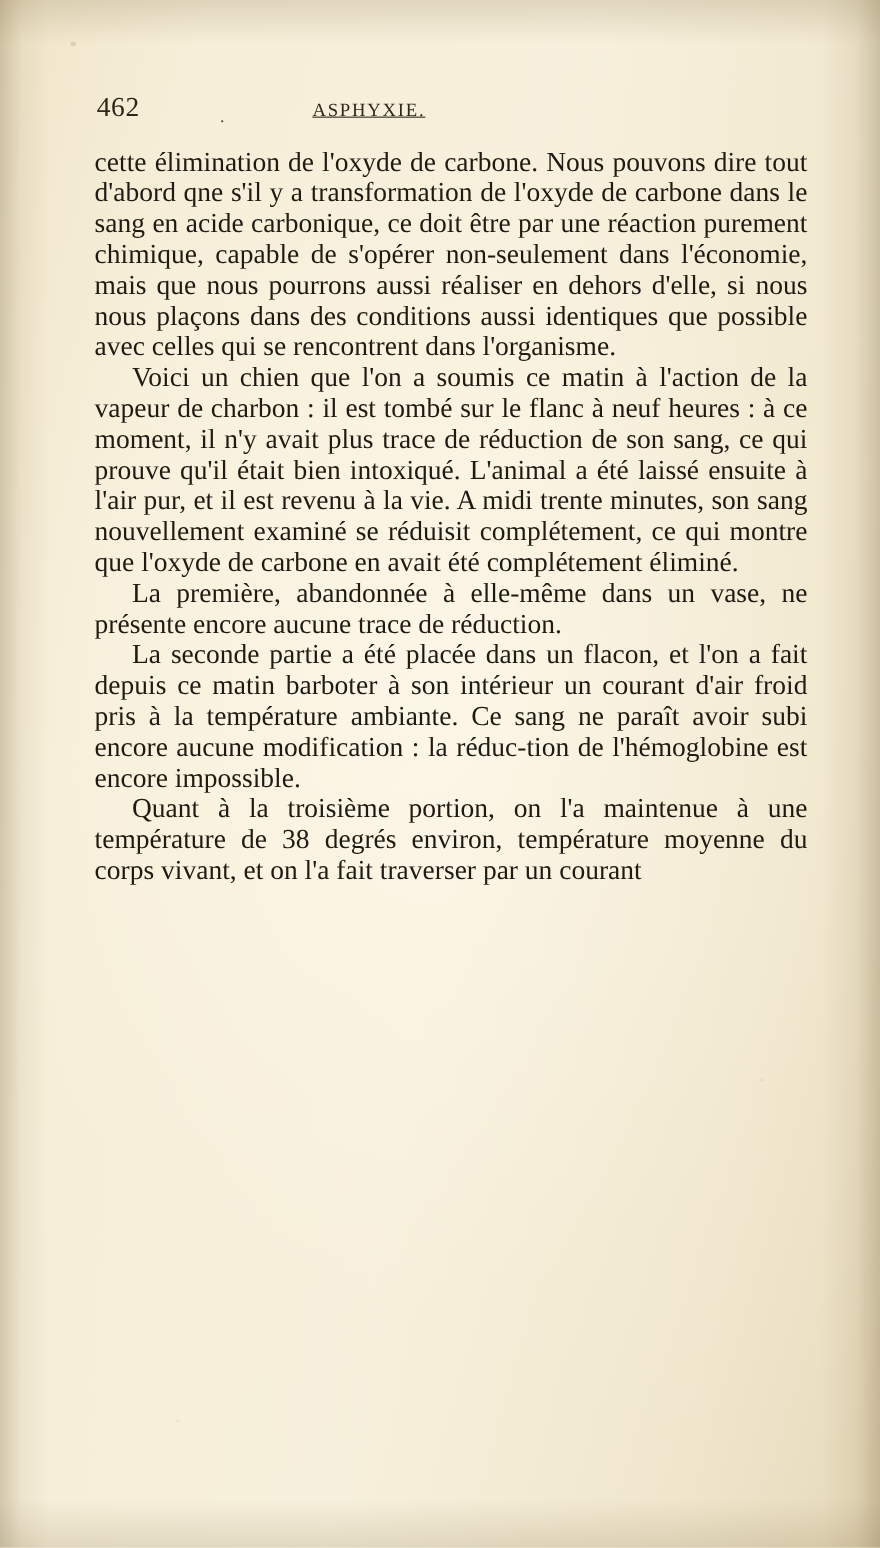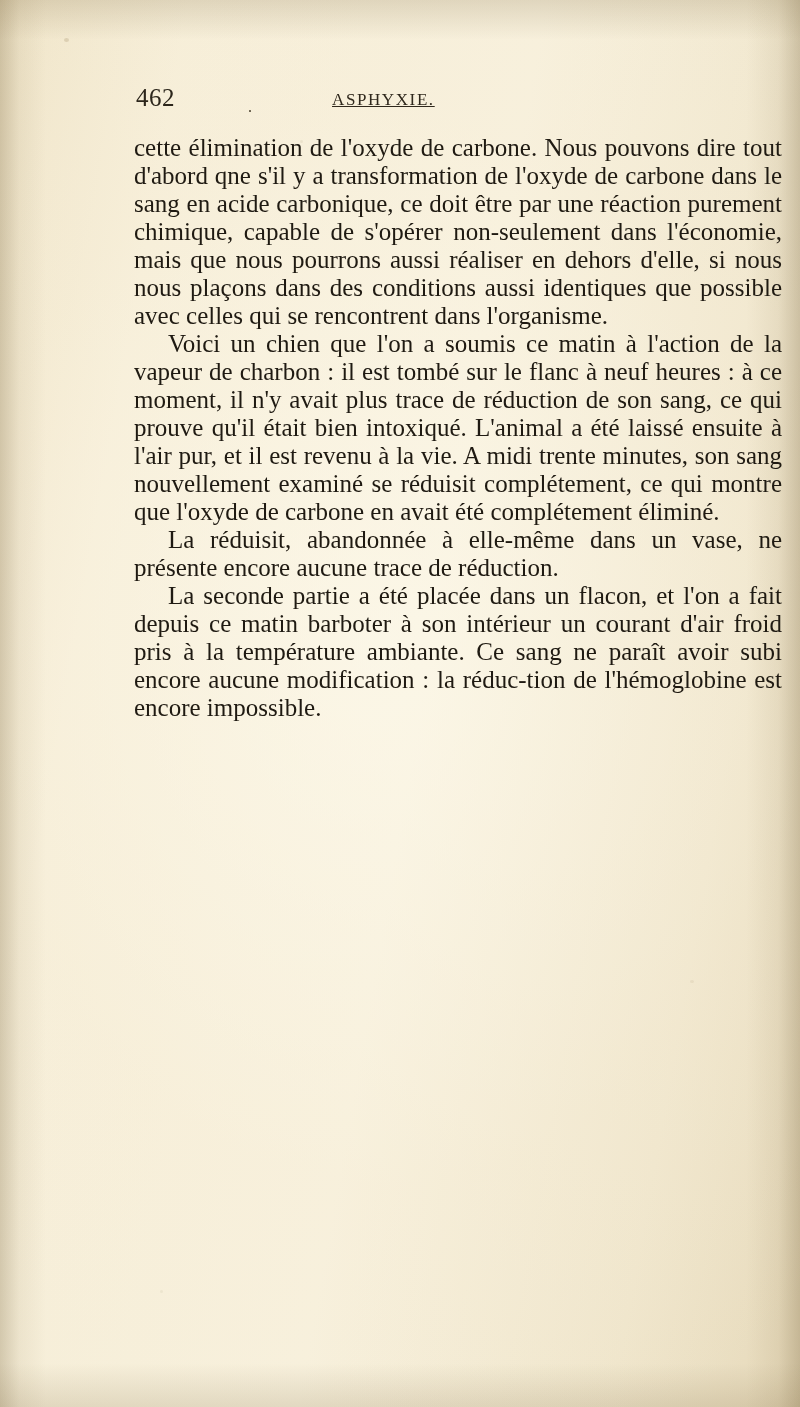--- a/index.html
+++ b/index.html
@@ -15,21 +15,20 @@
   }
   
   .page {
     position: relative;
     width: 800px;
     height: 1407px;
     box-sizing: border-box;
     background:
       radial-gradient(ellipse 115% 85% at 48% 46%, rgba(255,252,240,0.55) 0%, rgba(249,240,219,0.25) 45%, rgba(222,207,175,0.0) 72%),
       linear-gradient(100deg, #efe4c8 0%, #f6eed8 18%, #f7f0dc 52%, #efe5cb 82%, #e6d9ba 100%);
-    padding-left: 48px;
   }
   .edge-left {
     position: absolute;
     left: 0; top: 0;
     width: 46px; height: 100%;
     background: linear-gradient(90deg, rgba(120,100,60,0.28) 0%, rgba(150,130,90,0.10) 42%, rgba(255,255,255,0) 100%);
     pointer-events: none;
   }
   .edge-right {
     position: absolute;
@@ -143,18 +142,19 @@
 
     <div class="running-head">
       <span class="folio">462</span>
       <span class="head-dot">.</span>
       <span class="head-title">ASPHYXIE.</span>
     </div>
 
     <div class="body-text blur-soft">
       <p class="noindent">cette élimination de l'oxyde de carbone. Nous pouvons dire tout d'abord qne s'il y a transformation de l'oxyde de carbone dans le sang en acide carbonique, ce doit être par une réaction purement chimique, capable de s'opérer non-seulement dans l'économie, mais que nous pourrons aussi réaliser en dehors d'elle, si nous nous plaçons dans des conditions aussi identiques que possible avec celles qui se rencontrent dans l'organisme.</p>
       <p>Voici un chien que l'on a soumis ce matin à l'action de la vapeur de charbon : il est tombé sur le flanc à neuf heures : à ce moment, il n'y avait plus trace de réduction de son sang, ce qui prouve qu'il était bien intoxiqué. L'animal a été laissé ensuite à l'air pur, et il est revenu à la vie. A midi trente minutes, son sang nouvellement examiné se réduisit complétement, ce qui montre que l'oxyde de carbone en avait été complétement éliminé.</p>
-      <p>La réduisit, abandonnée à elle-même dans un vase, ne présente encore aucune trace de réduction.</p>
+      <p>La première, abandonnée à elle-même dans un vase, ne présente encore aucune trace de réduction.</p>
       <p>La seconde partie a été placée dans un flacon, et l'on a fait depuis ce matin barboter à son intérieur un courant d'air froid pris à la température ambiante. Ce sang ne paraît avoir subi encore aucune modification : la réduc-tion de l'hémoglobine est encore impossible.</p>
+      <p>Quant à la troisième portion, on l'a maintenue à une température de 38 degrés environ, température moyenne du corps vivant, et on l'a fait traverser par un courant</p>
     </div>
 
   </div>
 </div>
 
 </body></html>

